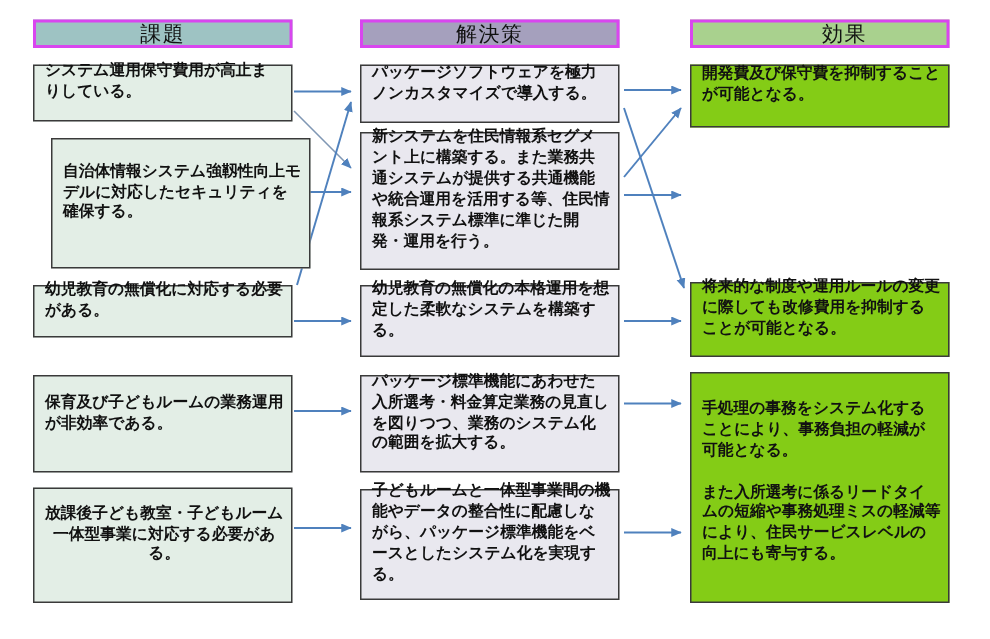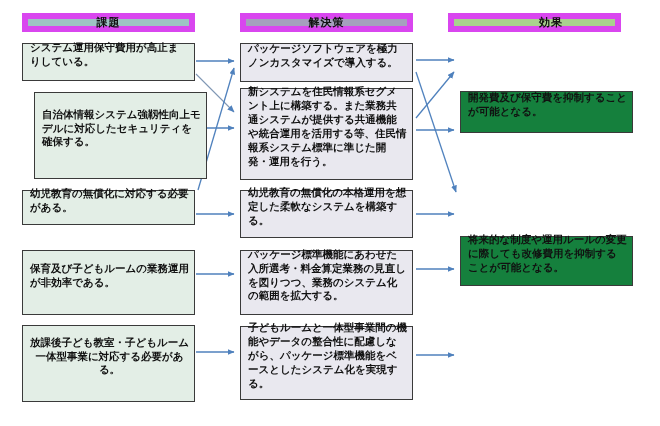--- a/index.html
+++ b/index.html
@@ -4,39 +4,39 @@
 <style>
   html,body{margin:0;padding:0;background:#ffffff;}
   .canvas{
     position:relative;width:660px;height:426px;background:#ffffff;
     font-family:"Liberation Sans","DejaVu Sans",sans-serif;
     overflow:hidden;
   }
   .arrow-layer{position:absolute;left:0;top:0;width:660px;height:426px;z-index:1;}
   .hdr{
     position:absolute;z-index:2;box-sizing:border-box;
-    border:6px solid #d946ef;
+    border:2px solid #d946ef;
     display:flex;align-items:center;justify-content:center;
-    font-size:11px;font-weight:bold;color:#111;
+    font-size:14px;font-weight:normal;color:#111;
     letter-spacing:1px;
   }
   .hdr-issues{background:#9ec3c3;}
   .hdr-solutions{background:#a5a0bd;}
   .hdr-effects{background:#a9d18e;}
   .box{
     position:absolute;z-index:2;box-sizing:border-box;
     border:1px solid #3a3a3a;
     display:flex;align-items:center;
     padding:3px 5px 17px 7px;
     font-size:10.5px;font-weight:bold;color:#111;
     line-height:1.32;text-align:left;
   }
   .issue-box{background:#e3eee6;}
   .solution-box{background:#e9e8ef;}
-  .effect-box{background:#15803d;margin-top:48px;}
+  .effect-box{background:#84cc16;}
   .multi{flex-direction:column;align-items:stretch;justify-content:flex-start;padding-top:17px;}
   .multi .para{margin:0 0 14px 0;}
 </style>
 </head>
 <body>
 
 <div class="canvas">
 
   <svg class="arrow-layer" width="660" height="426" viewBox="0 0 660 426" xmlns="http://www.w3.org/2000/svg">
     <defs>
@@ -57,30 +57,34 @@
     <line x1="416" y1="118" x2="454" y2="72" stroke="#4f81bd" stroke-width="1.3" marker-end="url(#arr)"></line>
     <line x1="416" y1="130" x2="454" y2="130" stroke="#4f81bd" stroke-width="1.3" marker-end="url(#arr)"></line>
     <line x1="416" y1="72" x2="456" y2="192" stroke="#4f81bd" stroke-width="1.3" marker-end="url(#arr)"></line>
     <line x1="416" y1="214" x2="454" y2="214" stroke="#4f81bd" stroke-width="1.3" marker-end="url(#arr)"></line>
     <line x1="416" y1="269" x2="454" y2="269" stroke="#4f81bd" stroke-width="1.3" marker-end="url(#arr)"></line>
     <line x1="416" y1="355" x2="454" y2="355" stroke="#4f81bd" stroke-width="1.3" marker-end="url(#arr)"></line>
   </svg>
 
   <div class="hdr hdr-issues" style="left:22px;top:13px;width:173px;height:19px;">課題</div>
   <div class="hdr hdr-solutions" style="left:240px;top:13px;width:173px;height:19px;">解決策</div>
-  <div class="hdr hdr-effects" style="left:448px;top:13px;width:173px;height:19px;padding-left:33px;">効果</div>
+  <div class="hdr hdr-effects" style="left:460px;top:13px;width:173px;height:19px;padding-left:33px;">効果</div>
 
   <div class="box issue-box" style="left:22px;top:43px;width:173px;height:38px;">システム運用保守費用が高止まりしている。</div>
   <div class="box issue-box" style="left:34px;top:92px;width:173px;height:87px;">自治体情報システム強靱性向上モデルに対応したセキュリティを確保する。</div>
   <div class="box issue-box" style="left:22px;top:190px;width:173px;height:35px;">幼児教育の無償化に対応する必要がある。</div>
   <div class="box issue-box" style="left:22px;top:250px;width:173px;height:65px;">保育及び子どもルームの業務運用が非効率である。</div>
   <div class="box issue-box" style="left:22px;top:325px;width:173px;height:77px;text-align:center;">放課後子ども教室・子どもルーム一体型事業に対応する必要がある。</div>
 
   <div class="box solution-box" style="left:240px;top:43px;width:173px;height:39px;">パッケージソフトウェアを極力ノンカスタマイズで導入する。</div>
   <div class="box solution-box" style="left:240px;top:88px;width:173px;height:92px;">新システムを住民情報系セグメント上に構築する。また業務共通システムが提供する共通機能や統合運用を活用する等、住民情報系システム標準に準じた開発・運用を行う。</div>
   <div class="box solution-box" style="left:240px;top:190px;width:173px;height:48px;">幼児教育の無償化の本格運用を想定した柔軟なシステムを構築する。</div>
   <div class="box solution-box" style="left:240px;top:250px;width:173px;height:65px;">パッケージ標準機能にあわせた入所選考・料金算定業務の見直しを図りつつ、業務のシステム化の範囲を拡大する。</div>
   <div class="box solution-box" style="left:240px;top:326px;width:173px;height:74px;">子どもルームと一体型事業間の機能やデータの整合性に配慮しながら、パッケージ標準機能をベースとしたシステム化を実現する。</div>
 
   <div class="box effect-box" style="left:460px;top:43px;width:173px;height:42px;">開発費及び保守費を抑制することが可能となる。</div>
   <div class="box effect-box" style="left:460px;top:188px;width:173px;height:50px;">将来的な制度や運用ルールの変更に際しても改修費用を抑制することが可能となる。</div>
+  <div class="box effect-box multi" style="left:460px;top:248px;width:173px;height:154px;">
+    <div class="para">手処理の事務をシステム化することにより、事務負担の軽減が可能となる。</div>
+    <div class="para">また入所選考に係るリードタイムの短縮や事務処理ミスの軽減等により、住民サービスレベルの向上にも寄与する。</div>
+  </div>
 
 </div>
 
 </body></html>

